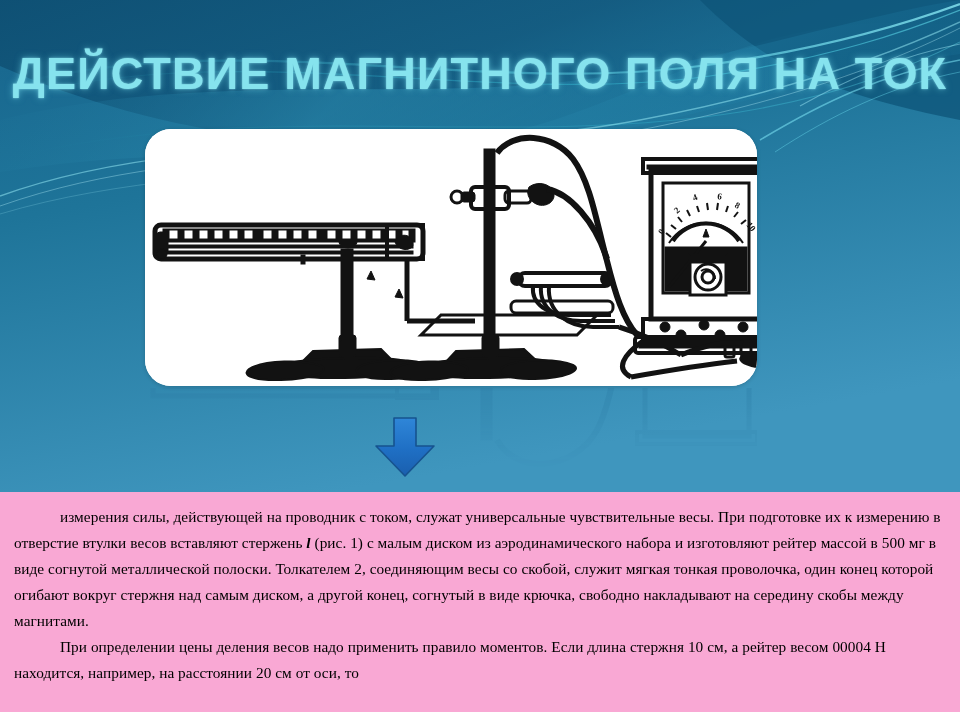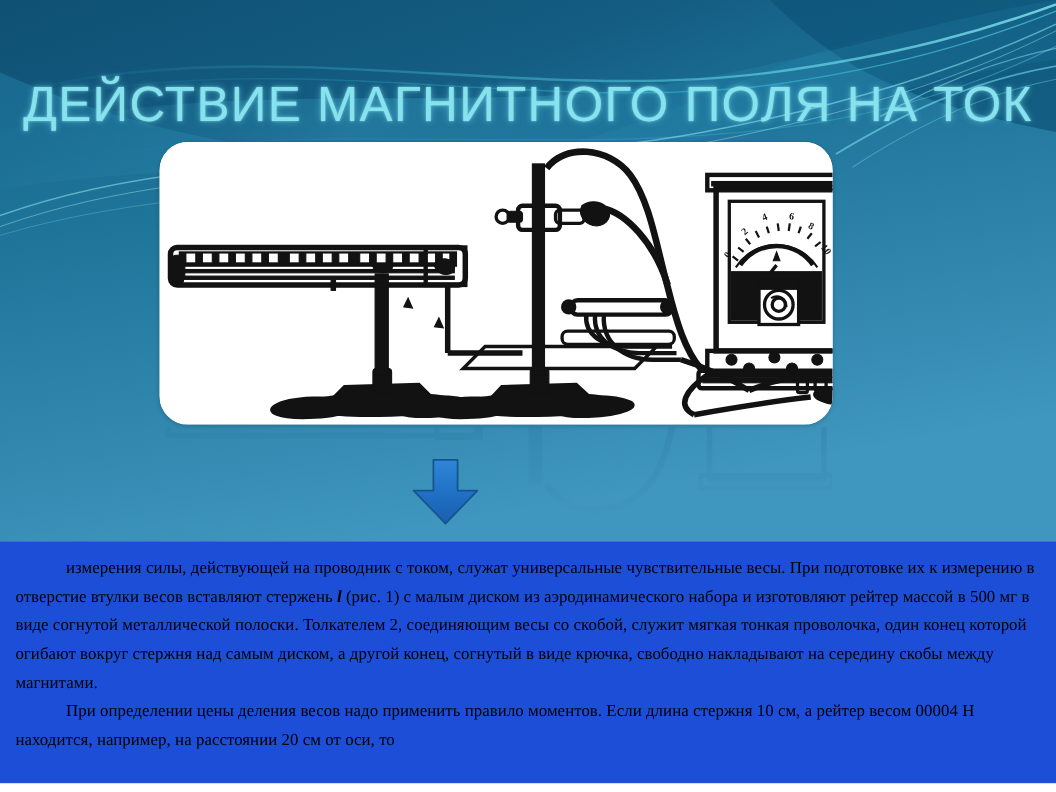--- a/index.html
+++ b/index.html
@@ -34,29 +34,29 @@
     position: absolute;
     left: 0; top: 0;
     width: 960px; height: 492px;
     display: block;
   }
 
   
   .slide-title {
     position: absolute;
     left: 0;
-    top: 69px;
+    top: 48px;
     width: 960px;
     text-align: center;
     z-index: 6;
     font-family: "Liberation Sans", sans-serif;
     font-size: 45px;
     line-height: 52px;
     letter-spacing: 1.2px;
-    font-weight: 400;
+    font-weight: 700;
     color: #86e3ee;
     text-shadow: 0 0 7px rgba(120,225,240,0.55), 0 0 2px rgba(160,240,250,0.7);
     white-space: nowrap;
   }
 
   
   .picture-card {
     position: absolute;
     left: 145px;
     top: 129px;
@@ -105,21 +105,21 @@
   }
   .down-arrow svg { display:block; width:66px; height:62px; }
 
   
   .body-text {
     position: absolute;
     left: 0;
     top: 492px;
     width: 960px;
     height: 220px;
-    background: #1d4ed8;
+    background: #f9a8d4;
     padding: 12px 14px 0 14px;
     box-sizing: border-box;
     z-index: 3;
   }
   .body-text p {
     margin: 0;
     color: #000000;
     font-family: "Liberation Serif", serif;
     font-size: 15.3px;
     line-height: 26px;

